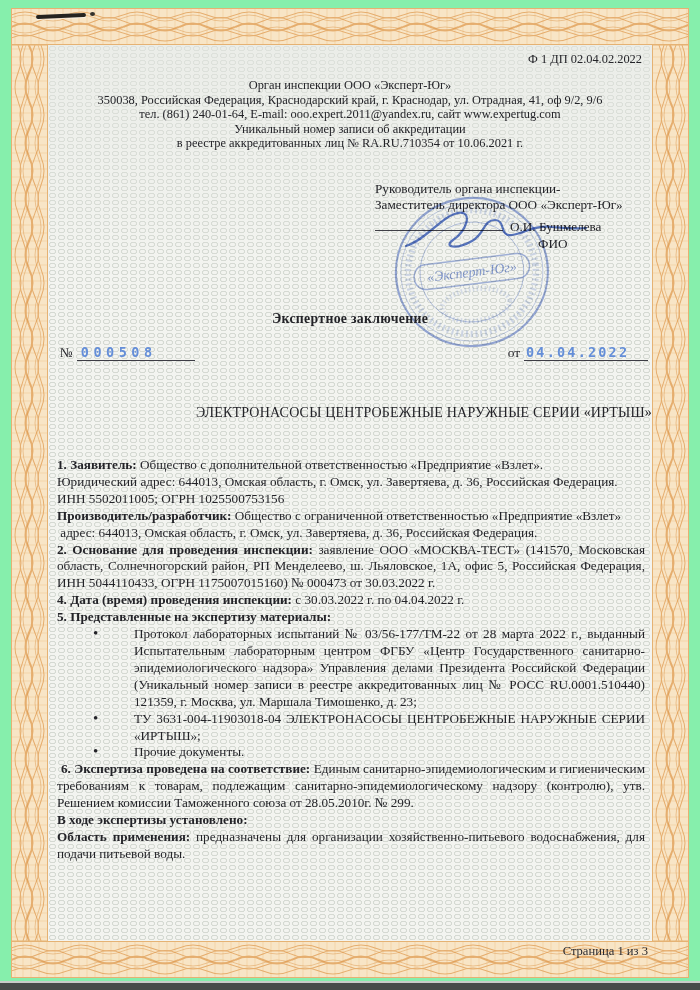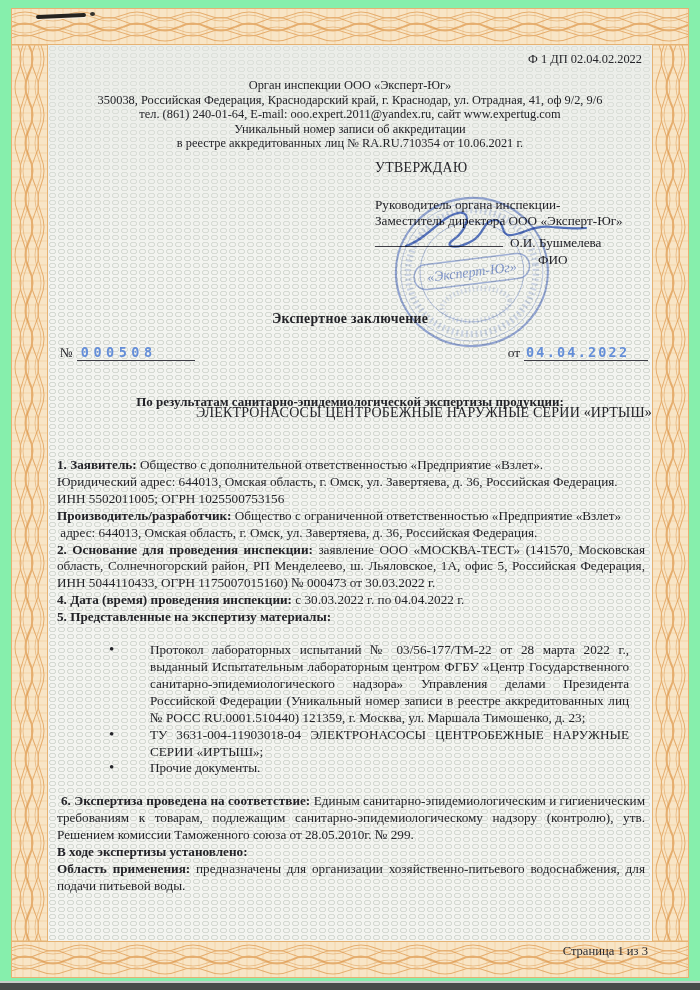--- a/index.html
+++ b/index.html
@@ -67,21 +67,21 @@
   }
   .stamped.date-v{letter-spacing:2.2px;}
   .field-label{margin-right:4px;}
 
   .subject1{position:absolute;top:349px;left:0;right:0;text-align:center;font-weight:bold;font-size:13px;}
   .subject2{position:absolute;top:360px;left:0;right:0;text-align:right;font-weight:normal;font-size:14px;letter-spacing:.2px;}
 
   .body-text{position:absolute;left:9px;right:7px;top:412px;font-size:13.2px;line-height:16.9px;text-align:justify;}
   .body-text p{margin:0;}
   .b{font-weight:bold;}
-  .materials-list{margin:16px;padding:0;list-style:none;}
+  .materials-list{margin:0;padding:0;list-style:none;}
   .materials-list li{position:relative;padding-left:77px;}
   .materials-list li::before{content:"\2022";position:absolute;left:36px;top:-1px;font-size:15px;}
   .p6{text-indent:4px;}
 
   .page-num{position:absolute;top:944px;right:52px;font-size:12.6px;color:#2b2b30;z-index:6;}
 </style>
 </head>
 <body>
 
 <div class="canvas">
@@ -185,21 +185,20 @@
 
     <div class="org-header">
       <div>Орган инспекции ООО «Эксперт-Юг»</div>
       <div>350038, Российская Федерация, Краснодарский край, г. Краснодар, ул. Отрадная, 41, оф 9/2, 9/6</div>
       <div>тел. (861) 240-01-64, E-mail: ooo.expert.2011@yandex.ru, сайт www.expertug.com</div>
       <div>Уникальный номер записи об аккредитации</div>
       <div>в реестре аккредитованных лиц № RA.RU.710354 от 10.06.2021 г.</div>
     </div>
 
     <div class="approval">
-      <div class="approve-label">УТВЕРЖДАЮ</div>
       <div class="pos1">Руководитель органа инспекции-</div>
       <div class="pos2">Заместитель директора ООО «Эксперт-Юг»</div>
       <div class="sig-row">
         <span class="sig-line"></span><span class="signer">О.И. Бушмелева</span>
       </div>
       <div class="fio">ФИО</div>
     </div>
 
     <svg class="signature" width="212" height="48" viewBox="0 0 212 48" xmlns="http://www.w3.org/2000/svg">
       <path d="M6 38 C 26 32, 42 8, 58 5 C 74 2, 66 24, 53 32 C 43 39, 56 42, 72 33 C 85 26, 83 12, 95 12 C 106 12, 99 29, 112 27 C 125 25, 134 17, 152 19 C 166 20, 176 21, 186 20" stroke="#4e6fc5" stroke-width="2.2" fill="none" opacity=".92" stroke-linecap="round"></path>
@@ -221,21 +220,20 @@
 
     <div class="numrow">
       <span class="num-left">
         <span class="field-label">№</span><span class="uline num"><span class="stamped">000508</span></span>
       </span>
       <span class="num-right">
         <span class="field-label">от</span><span class="uline date"><span class="stamped date-v">04.04.2022</span></span>
       </span>
     </div>
 
-    <div class="subject1">По результатам санитарно-эпидемиологической экспертизы продукции:</div>
     <div class="subject2">ЭЛЕКТРОНАСОСЫ ЦЕНТРОБЕЖНЫЕ НАРУЖНЫЕ СЕРИИ «ИРТЫШ»</div>
 
     <div class="body-text">
       <p><span class="b">1. Заявитель:</span> <span>Общество с дополнительной ответственностью «Предприятие «Взлет».</span></p>
       <p>Юридический адрес: 644013, Омская область, г. Омск, ул. Завертяева, д. 36, Российская Федерация.</p>
       <p>ИНН 5502011005; ОГРН 1025500753156</p>
       <p><span class="b">Производитель/разработчик:</span> <span>Общество с ограниченной ответственностью «Предприятие «Взлет»</span></p>
       <p>&nbsp;<span>адрес: 644013, Омская область, г. Омск, ул. Завертяева, д. 36, Российская Федерация.</span></p>
 
       <p><span class="b">2. Основание для проведения инспекции:</span> <span>заявление ООО «МОСКВА-ТЕСТ» (141570, Московская область, Солнечногорский район, РП Менделеево, ш. Льяловское, 1А, офис 5, Российская Федерация, ИНН 5044110433, ОГРН 1175007015160) № 000473 от 30.03.2022 г.</span></p>

